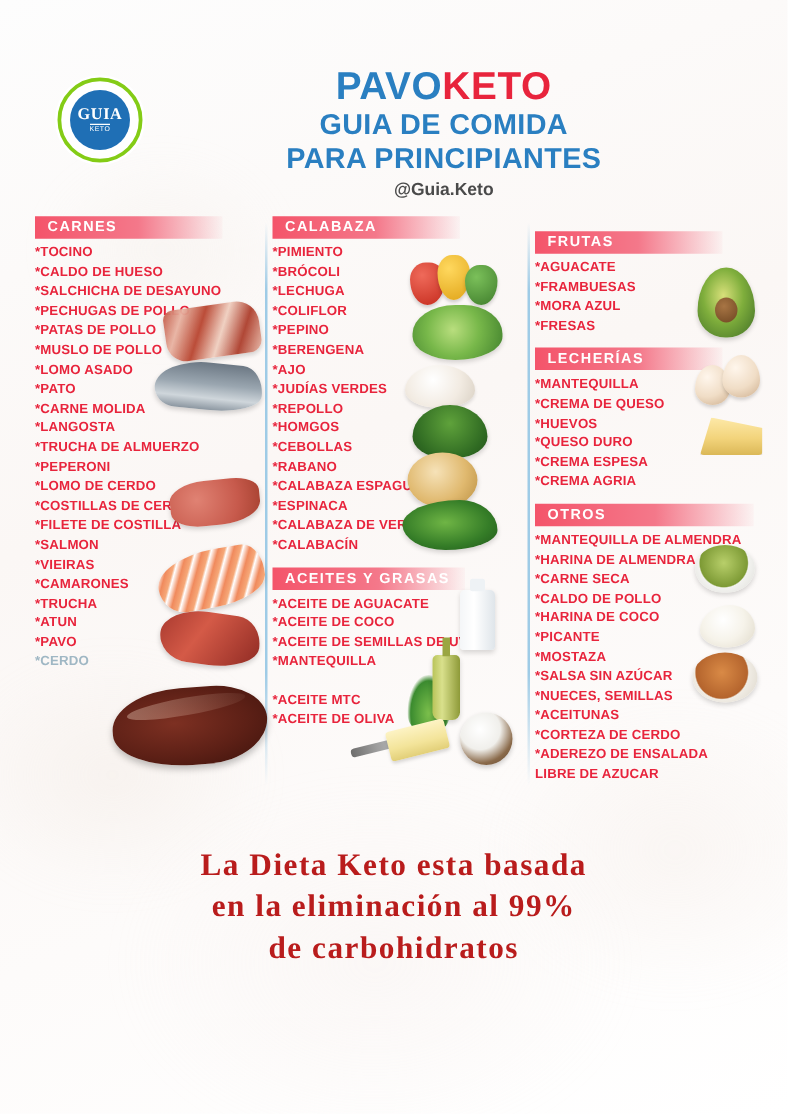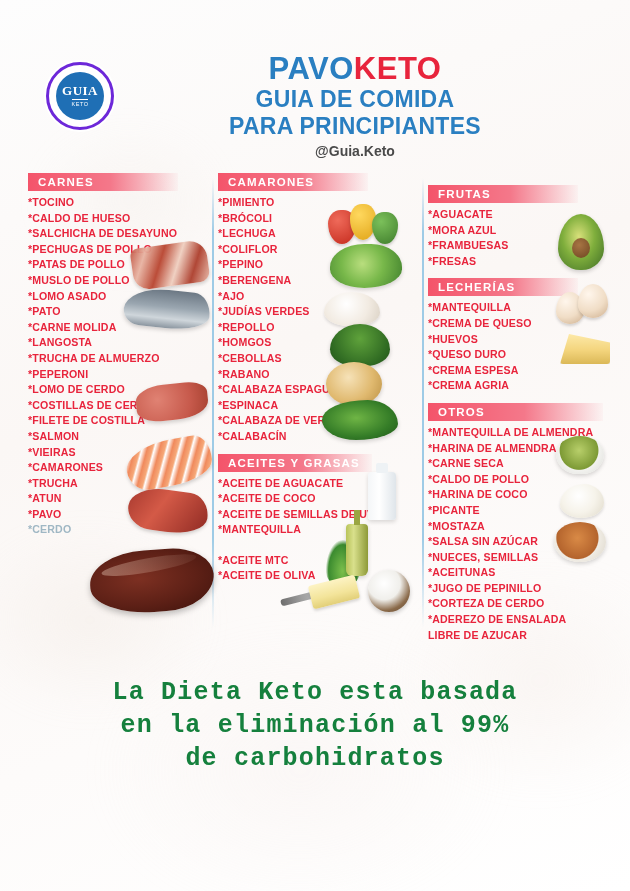--- a/index.html
+++ b/index.html
@@ -39,21 +39,21 @@
     height: 130px;
   }
   .logo {
     position: absolute;
     left: 46px;
     top: 18px;
     width: 62px;
     height: 62px;
     border-radius: 50%;
     background: #ffffff;
-    border: 3px solid #6d28d9;
+    border: 3px solid #84cc16;
     box-shadow: 0 0 0 2px #ffffff;
     display: flex;
     align-items: center;
     justify-content: center;
     flex-direction: column;
   }
   .logo-inner {
     width: 48px; height: 48px;
     border-radius: 50%;
     background: #1f6fb5;
@@ -357,26 +357,26 @@
 
   
   .footer {
     position: absolute;
     left: 0;
     top: 676px;
     width: 630px;
     text-align: center;
   }
   .footer-line {
-    color: #15803d;
+    color: #b91c1c;
     font-weight: bold;
     font-size: 25px;
     line-height: 33px;
     letter-spacing: 1.2px;
-    font-family: Liberation Mono, monospace;
+    font-family: Liberation Serif, serif;
   }
 </style>
 </head>
 <body>
 
 <div class="page">
 
   <div class="bg-blob bg1"></div>
   <div class="bg-blob bg2"></div>
   <div class="bg-blob bg3"></div>
@@ -433,21 +433,21 @@
 
       <div class="food bacon"></div>
       <div class="food fish"></div>
       <div class="food salami"></div>
       <div class="food salmon"></div>
       <div class="food tuna"></div>
       <div class="food steak"></div>
     </div>
 
     <div class="col col-2">
-      <div class="cat-header">CAMARONES</div>
+      <div class="cat-header">CALABAZA</div>
       <ul class="items">
         <li>*PIMIENTO</li>
         <li>*BRÓCOLI</li>
         <li>*LECHUGA</li>
         <li>*COLIFLOR</li>
         <li>*PEPINO</li>
         <li>*BERENGENA</li>
         <li>*AJO</li>
         <li>*JUDÍAS VERDES</li>
         <li>*REPOLLO</li>
@@ -486,22 +486,22 @@
       <div class="food oliveoil"></div>
       <div class="food coconut"></div>
       <div class="food knife"></div>
       <div class="food butter"></div>
     </div>
 
     <div class="col col-3">
       <div class="cat-header">FRUTAS</div>
       <ul class="items">
         <li>*AGUACATE</li>
+        <li>*FRAMBUESAS</li>
         <li>*MORA AZUL</li>
-        <li>*FRAMBUESAS</li>
         <li>*FRESAS</li>
       </ul>
 
       <div class="cat-header">LECHERÍAS</div>
       <ul class="items">
         <li>*MANTEQUILLA</li>
         <li>*CREMA DE QUESO</li>
         <li>*HUEVOS</li>
         <li>*QUESO DURO</li>
         <li>*CREMA ESPESA</li>
@@ -513,21 +513,20 @@
         <li>*MANTEQUILLA DE ALMENDRA</li>
         <li>*HARINA DE ALMENDRA</li>
         <li>*CARNE SECA</li>
         <li>*CALDO DE POLLO</li>
         <li>*HARINA DE COCO</li>
         <li>*PICANTE</li>
         <li>*MOSTAZA</li>
         <li>*SALSA SIN AZÚCAR</li>
         <li>*NUECES, SEMILLAS</li>
         <li>*ACEITUNAS</li>
-        <li>*JUGO DE PEPINILLO</li>
         <li>*CORTEZA DE CERDO</li>
         <li>*ADEREZO DE ENSALADA</li>
         <li>LIBRE DE AZUCAR</li>
       </ul>
 
       <div class="food avocado"></div>
       <div class="food eggs">
         <div class="egg e1"></div>
         <div class="egg e2"></div>
       </div>

